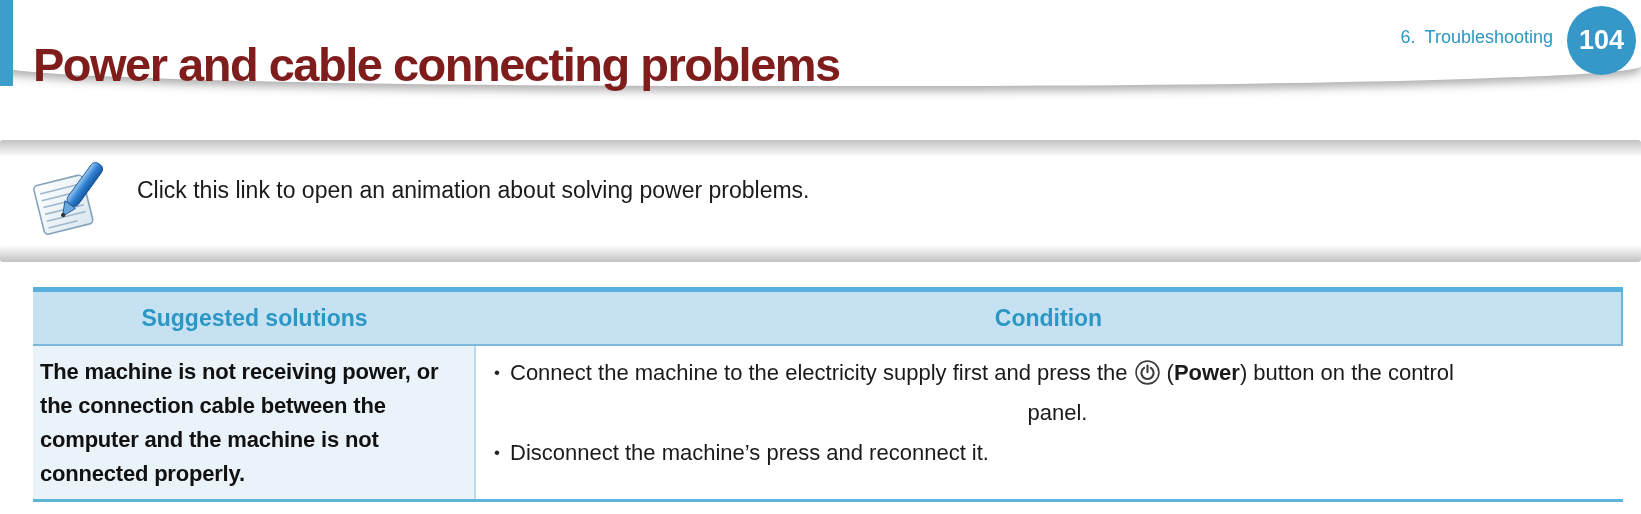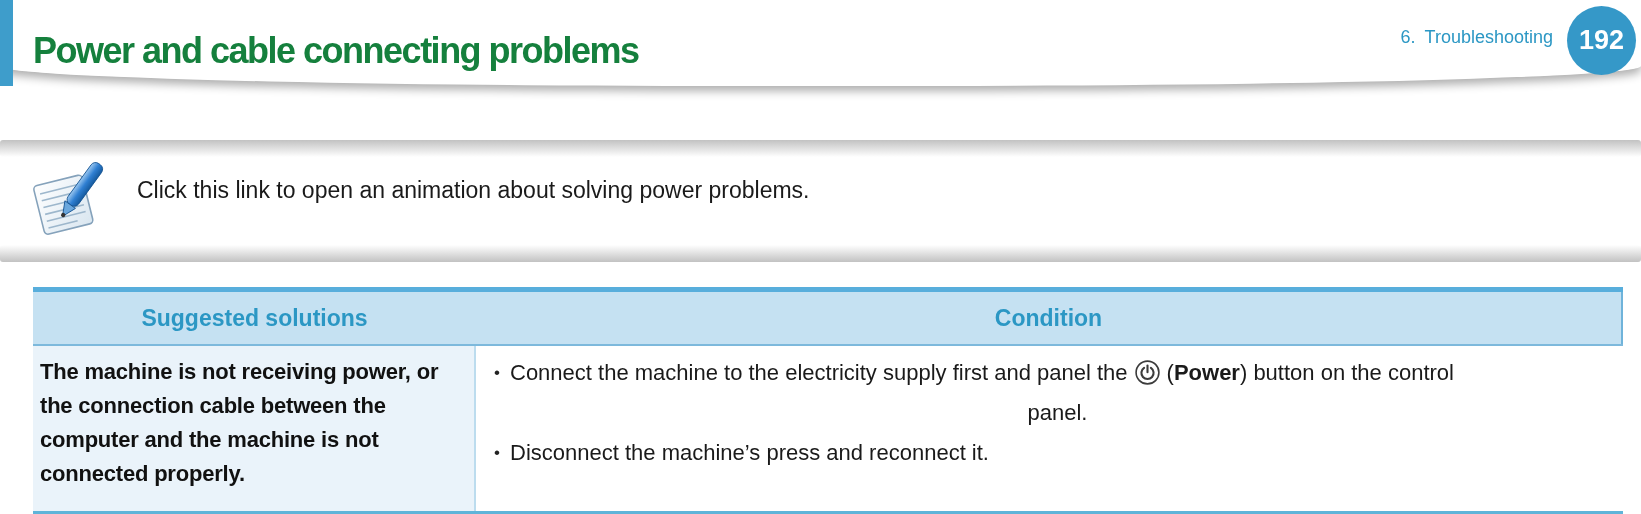--- a/index.html
+++ b/index.html
@@ -19,22 +19,22 @@
     border-radius: 0 0 45% 45% / 0 0 20px 20px;
     box-shadow: 0 5px 10px rgba(0,0,0,0.32);
     z-index: 2;
   }
   .accent-bar {
     position: absolute; left: 0; top: 0; width: 13px; height: 86px;
     background: #3e9dcb;
   }
   .page-title {
     position: absolute; left: 33px; top: 6px;
-    font-size: 36px; font-weight: 700; letter-spacing: -1.5px;
-    color: #15803d; white-space: nowrap;
+    font-size: 47px; font-weight: 700; letter-spacing: -1.5px;
+    color: #7f1d1d; white-space: nowrap;
   }
   .section-label {
     position: absolute; right: 88px; top: 27px;
     font-size: 18px; font-weight: 400; color: #2b97c4; white-space: nowrap; margin-left: 16px;
   }
   .section-label .sec-name { margin-left: 9px; }
   .page-badge {
     position: absolute; left: 1567px; top: 6px;
     width: 69px; height: 69px; border-radius: 50%;
     background: #3598c8; color: #ffffff;
@@ -61,21 +61,21 @@
     height: 52px; display: flex; align-items: center; justify-content: center;
     font-size: 23px; font-weight: 700; color: #2b97c4;
   }
   .th-condition { border-right: 2px solid #6fb3da; }
   .table-body {
     display: grid; grid-template-columns: 443px 1fr;
     border-bottom: 3px solid #5fb4d9;
   }
   .td-condition {
     background: #eaf3fa; border-right: 2px solid #bcdcee;
-    padding: 9px 8px 20px 7px;
+    padding: 9px 8px 8px 7px;
     font-size: 22px; font-weight: 700; line-height: 34px;
     letter-spacing: -0.2px; color: #111111;
   }
   .td-solutions { background: #ffffff; padding: 7px 18px 16px 8px; }
   .solution-item { display: flex; font-size: 22px; line-height: 40px; color: #1a1a1a; }
   .bullet { flex: 0 0 26px; text-align: center; font-size: 17px; line-height: 40px; color: #222; }
   .solution-text { flex: 1; }
   .solution-text b { font-weight: 700; }
   .power-icon { display: inline-block; }
   .power-icon svg { vertical-align: -6px; margin: 0 6px; }
@@ -86,21 +86,21 @@
 
 <div class="page">
 
   <div class="page-header">
     <div class="accent-bar"></div>
     <h1 class="page-title">Power and cable connecting problems</h1>
     <div class="section-label">
       <span class="sec-num">6.</span><span class="sec-name">Troubleshooting</span>
     </div>
     <div class="page-badge">
-      <span>192</span>
+      <span>104</span>
     </div>
   </div>
 
   <div class="note-box">
     <div class="note-strip-top"></div>
     <div class="note-content">
       <span class="note-icon">
         <svg width="84" height="84" viewBox="0 0 84 84">
           <defs>
             <linearGradient id="pageGrad" x1="0" y1="0" x2="1" y2="1">
@@ -144,21 +144,21 @@
       <div class="th th-condition">Condition</div>
     </div>
 
     <div class="table-body">
       <div class="td-condition">The machine is not receiving power, or the connection cable between the computer and the machine is not connected properly.</div>
       <div class="td-solutions">
 
         <div class="solution-item">
           <span class="bullet">•</span>
           <span class="solution-text">
-            <span>Connect the machine to the electricity supply first and panel the</span><span class="power-icon"><svg width="27" height="27" viewBox="0 0 27 27">
+            <span>Connect the machine to the electricity supply first and press the</span><span class="power-icon"><svg width="27" height="27" viewBox="0 0 27 27">
                   <circle cx="13.5" cy="13.5" r="11.4" fill="none" stroke="#3c3c3c" stroke-width="1.6"></circle>
                   <path d="M13.5 6.6 L13.5 13.2" fill="none" stroke="#3c3c3c" stroke-width="2.1" stroke-linecap="round"></path>
                   <path d="M10.1 8.9 a6.1 6.1 0 1 0 6.8 0" fill="none" stroke="#3c3c3c" stroke-width="2.1" stroke-linecap="round"></path>
                 </svg></span><span>(</span><b>Power</b><span>) button on the control</span>
             <span class="second-line">panel.</span>
           </span>
         </div>
 
         <div class="solution-item">
           <span class="bullet">•</span>

